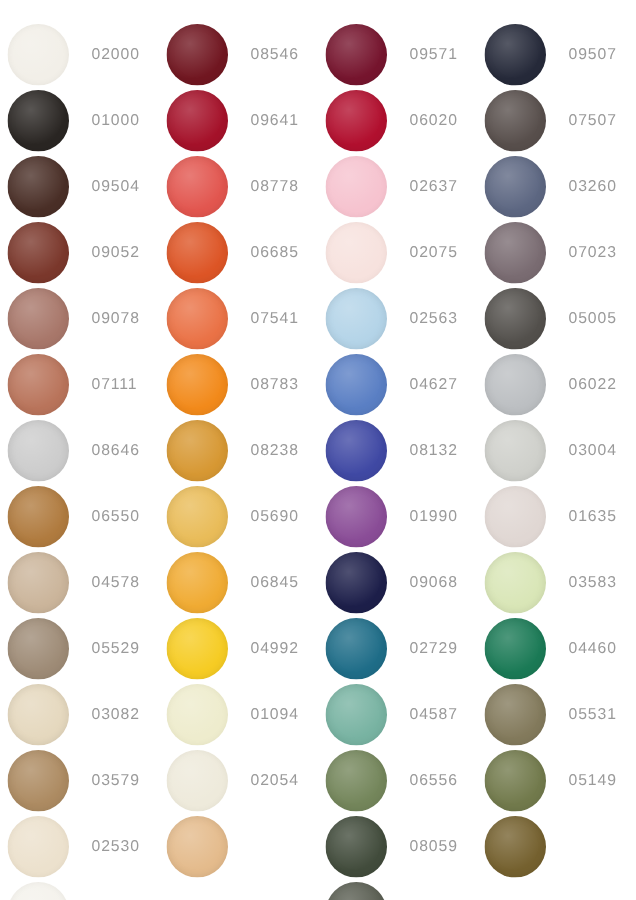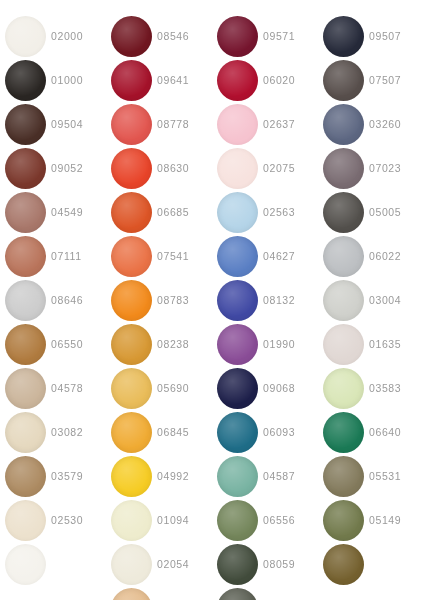--- a/index.html
+++ b/index.html
@@ -39,21 +39,21 @@
     border-radius: 50%;
     margin-left: 5px;
     flex: 0 0 auto;
     background-repeat: no-repeat;
     box-shadow: inset 0 0 6px rgba(0,0,0,0.10);
   }
   .swatch-dot.light {
     box-shadow: inset 0 0 5px rgba(0,0,0,0.05);
   }
   .swatch-code {
-    margin-left: 5px;
+    margin-left: 15px;
     font-size: 10.5px;
     letter-spacing: 0.6px;
     color: #9a9a9a;
     font-family: "Liberation Sans", sans-serif;
     white-space: nowrap;
   }
 </style>
 </head>
 <body>
 
@@ -70,39 +70,43 @@
       <div class="swatch-row">
         <div class="swatch-dot" style="background: radial-gradient(circle at 38% 32%, rgba(255, 255, 255, 0.22), rgba(255, 255, 255, 0) 62%), rgb(74, 47, 39);"></div>
         <span class="swatch-code">09504</span>
       </div>
       <div class="swatch-row">
         <div class="swatch-dot" style="background: radial-gradient(circle at 38% 32%, rgba(255, 255, 255, 0.22), rgba(255, 255, 255, 0) 62%), rgb(123, 56, 44);"></div>
         <span class="swatch-code">09052</span>
       </div>
       <div class="swatch-row">
         <div class="swatch-dot" style="background: radial-gradient(circle at 38% 32%, rgba(255, 255, 255, 0.22), rgba(255, 255, 255, 0) 62%), rgb(168, 119, 106);"></div>
-        <span class="swatch-code">04549</span>
+        <span class="swatch-code">09078</span>
       </div>
       <div class="swatch-row">
         <div class="swatch-dot" style="background: radial-gradient(circle at 38% 32%, rgba(255, 255, 255, 0.22), rgba(255, 255, 255, 0) 62%), rgb(185, 116, 91);"></div>
         <span class="swatch-code">07111</span>
       </div>
       <div class="swatch-row">
         <div class="swatch-dot" style="background: radial-gradient(circle at 38% 32%, rgba(255, 255, 255, 0.22), rgba(255, 255, 255, 0) 62%), rgb(204, 204, 204);"></div>
         <span class="swatch-code">08646</span>
       </div>
       <div class="swatch-row">
         <div class="swatch-dot" style="background: radial-gradient(circle at 38% 32%, rgba(255, 255, 255, 0.22), rgba(255, 255, 255, 0) 62%), rgb(176, 123, 63);"></div>
         <span class="swatch-code">06550</span>
       </div>
       <div class="swatch-row">
         <div class="swatch-dot" style="background: radial-gradient(circle at 38% 32%, rgba(255, 255, 255, 0.22), rgba(255, 255, 255, 0) 62%), rgb(203, 181, 155);"></div>
         <span class="swatch-code">04578</span>
       </div>
       <div class="swatch-row">
+        <div class="swatch-dot" style="background: radial-gradient(circle at 38% 32%, rgba(255, 255, 255, 0.22), rgba(255, 255, 255, 0) 62%), rgb(158, 139, 118);"></div>
+        <span class="swatch-code">05529</span>
+      </div>
+      <div class="swatch-row">
         <div class="swatch-dot" style="background: radial-gradient(circle at 38% 32%, rgba(255, 255, 255, 0.22), rgba(255, 255, 255, 0) 62%), rgb(229, 216, 190);"></div>
         <span class="swatch-code">03082</span>
       </div>
       <div class="swatch-row">
         <div class="swatch-dot" style="background: radial-gradient(circle at 38% 32%, rgba(255, 255, 255, 0.22), rgba(255, 255, 255, 0) 62%), rgb(173, 139, 98);"></div>
         <span class="swatch-code">03579</span>
       </div>
       <div class="swatch-row">
         <div class="swatch-dot light" style="background: radial-gradient(circle at 38% 32%, rgba(255, 255, 255, 0.22), rgba(255, 255, 255, 0) 62%), rgb(236, 225, 205);"></div>
         <span class="swatch-code">02530</span>
@@ -118,24 +122,20 @@
       </div>
       <div class="swatch-row">
         <div class="swatch-dot" style="background: radial-gradient(circle at 38% 32%, rgba(255, 255, 255, 0.22), rgba(255, 255, 255, 0) 62%), rgb(165, 18, 42);"></div>
         <span class="swatch-code">09641</span>
       </div>
       <div class="swatch-row">
         <div class="swatch-dot" style="background: radial-gradient(circle at 38% 32%, rgba(255, 255, 255, 0.22), rgba(255, 255, 255, 0) 62%), rgb(226, 86, 79);"></div>
         <span class="swatch-code">08778</span>
       </div>
       <div class="swatch-row">
-        <div class="swatch-dot" style="background: radial-gradient(circle at 38% 32%, rgba(255, 255, 255, 0.22), rgba(255, 255, 255, 0) 62%), rgb(232, 68, 41);"></div>
-        <span class="swatch-code">08630</span>
-      </div>
-      <div class="swatch-row">
         <div class="swatch-dot" style="background: radial-gradient(circle at 38% 32%, rgba(255, 255, 255, 0.22), rgba(255, 255, 255, 0) 62%), rgb(221, 85, 38);"></div>
         <span class="swatch-code">06685</span>
       </div>
       <div class="swatch-row">
         <div class="swatch-dot" style="background: radial-gradient(circle at 38% 32%, rgba(255, 255, 255, 0.22), rgba(255, 255, 255, 0) 62%), rgb(234, 114, 70);"></div>
         <span class="swatch-code">07541</span>
       </div>
       <div class="swatch-row">
         <div class="swatch-dot" style="background: radial-gradient(circle at 38% 32%, rgba(255, 255, 255, 0.22), rgba(255, 255, 255, 0) 62%), rgb(242, 138, 27);"></div>
         <span class="swatch-code">08783</span>
@@ -200,21 +200,21 @@
       <div class="swatch-row">
         <div class="swatch-dot" style="background: radial-gradient(circle at 38% 32%, rgba(255, 255, 255, 0.22), rgba(255, 255, 255, 0) 62%), rgb(138, 77, 151);"></div>
         <span class="swatch-code">01990</span>
       </div>
       <div class="swatch-row">
         <div class="swatch-dot" style="background: radial-gradient(circle at 38% 32%, rgba(255, 255, 255, 0.22), rgba(255, 255, 255, 0) 62%), rgb(29, 31, 74);"></div>
         <span class="swatch-code">09068</span>
       </div>
       <div class="swatch-row">
         <div class="swatch-dot" style="background: radial-gradient(circle at 38% 32%, rgba(255, 255, 255, 0.22), rgba(255, 255, 255, 0) 62%), rgb(31, 109, 136);"></div>
-        <span class="swatch-code">06093</span>
+        <span class="swatch-code">02729</span>
       </div>
       <div class="swatch-row">
         <div class="swatch-dot" style="background: radial-gradient(circle at 38% 32%, rgba(255, 255, 255, 0.22), rgba(255, 255, 255, 0) 62%), rgb(120, 179, 162);"></div>
         <span class="swatch-code">04587</span>
       </div>
       <div class="swatch-row">
         <div class="swatch-dot" style="background: radial-gradient(circle at 38% 32%, rgba(255, 255, 255, 0.22), rgba(255, 255, 255, 0) 62%), rgb(116, 134, 91);"></div>
         <span class="swatch-code">06556</span>
       </div>
       <div class="swatch-row">
@@ -257,21 +257,21 @@
       <div class="swatch-row">
         <div class="swatch-dot light" style="background: radial-gradient(circle at 38% 32%, rgba(255, 255, 255, 0.22), rgba(255, 255, 255, 0) 62%), rgb(224, 215, 211);"></div>
         <span class="swatch-code">01635</span>
       </div>
       <div class="swatch-row">
         <div class="swatch-dot" style="background: radial-gradient(circle at 38% 32%, rgba(255, 255, 255, 0.22), rgba(255, 255, 255, 0) 62%), rgb(217, 230, 183);"></div>
         <span class="swatch-code">03583</span>
       </div>
       <div class="swatch-row">
         <div class="swatch-dot" style="background: radial-gradient(circle at 38% 32%, rgba(255, 255, 255, 0.22), rgba(255, 255, 255, 0) 62%), rgb(27, 122, 86);"></div>
-        <span class="swatch-code">06640</span>
+        <span class="swatch-code">04460</span>
       </div>
       <div class="swatch-row">
         <div class="swatch-dot" style="background: radial-gradient(circle at 38% 32%, rgba(255, 255, 255, 0.22), rgba(255, 255, 255, 0) 62%), rgb(131, 122, 92);"></div>
         <span class="swatch-code">05531</span>
       </div>
       <div class="swatch-row">
         <div class="swatch-dot" style="background: radial-gradient(circle at 38% 32%, rgba(255, 255, 255, 0.22), rgba(255, 255, 255, 0) 62%), rgb(114, 122, 76);"></div>
         <span class="swatch-code">05149</span>
       </div>
       <div class="swatch-row">

